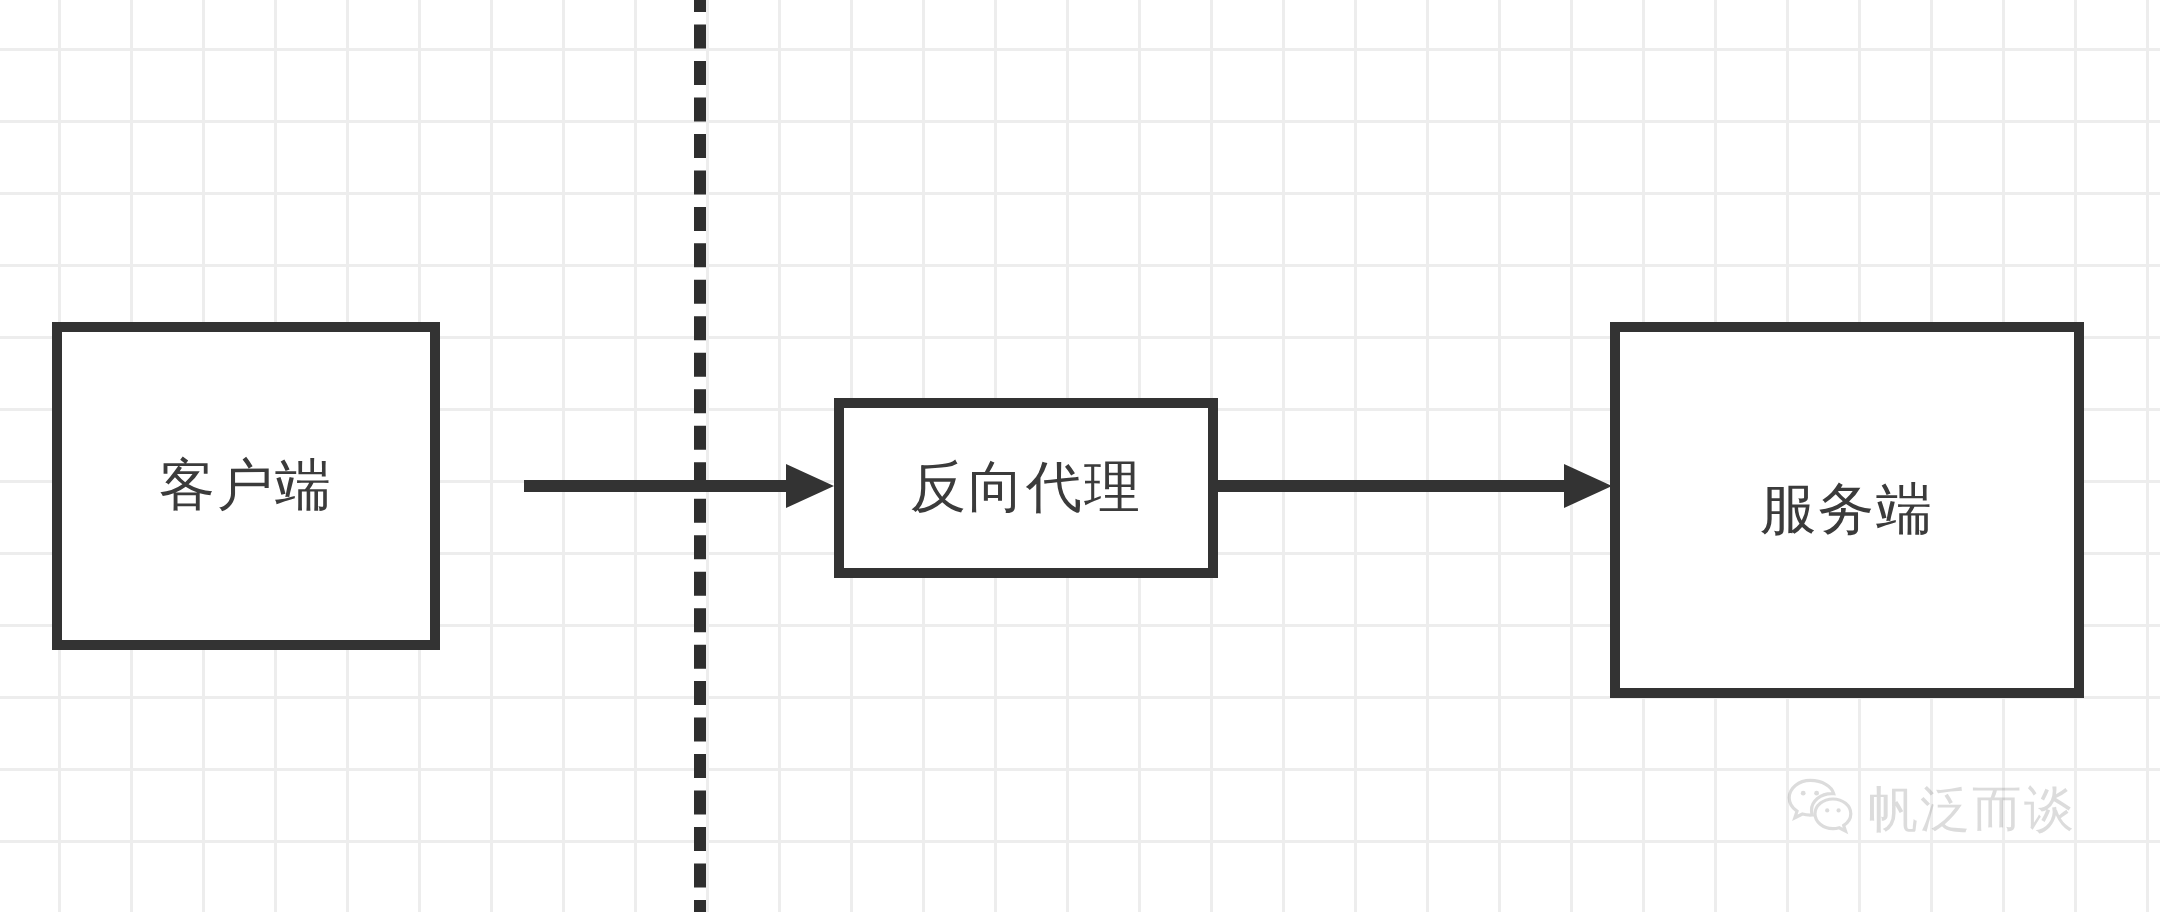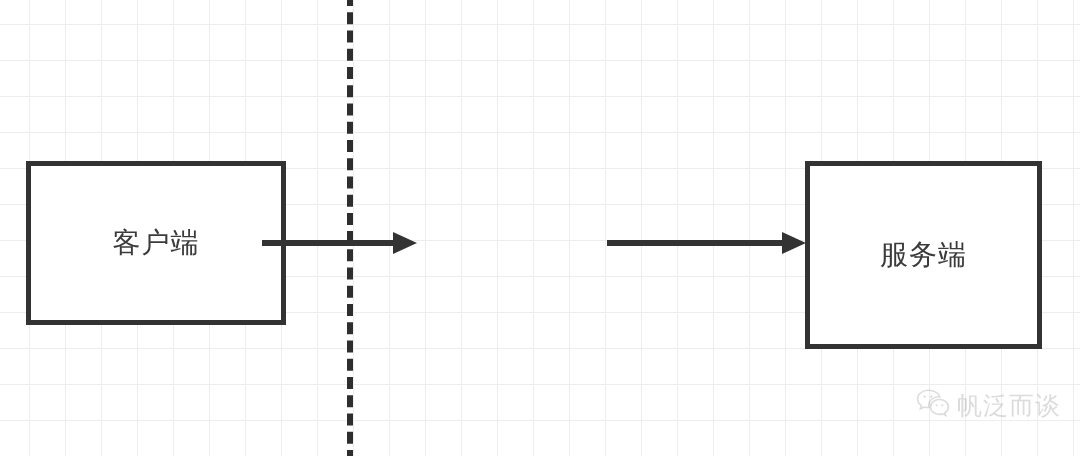--- a/index.html
+++ b/index.html
@@ -35,21 +35,21 @@
     color: #3b3b3b;
     letter-spacing: 1px;
     white-space: nowrap;
   }
   .node-label {
     font-size: 28px;
     line-height: 1;
     color: #3b3b3b;
   }
 
-  #node-client  { left: 26px;  top: 161px; width: 260px; height: 164px; }
+  #node-client  { left: 26px;  top: 161px; width: 194px; height: 164px; }
   #node-proxy   { left: 417px; top: 199px; width: 192px; height: 90px;  }
   #node-server  { left: 805px; top: 161px; width: 237px; height: 188px; }
 
   
   #boundary {
     position: absolute;
     left: 347px;
     top: -6px;
     width: 0;
     height: 468px;
@@ -63,21 +63,21 @@
     top: 231px;
   }
   .arrow svg { display: block; overflow: visible; }
 
   #arrow-client-proxy  { left: 262px; width: 155px; }
   #arrow-proxy-server  { left: 607px; width: 199px; }
 
   
   #watermark {
     position: absolute;
-    left: 916px;
+    left: 893px;
     top: 388px;
     display: flex;
     align-items: center;
     gap: 7px;
     opacity: 0.30;
     pointer-events: none;
   }
   #watermark .wm-text {
     font-size: 25px;
     color: #8d8d8d;
@@ -98,20 +98,23 @@
     <span class="node-label">客户端</span>
   </div>
 
   <div class="arrow" id="arrow-client-proxy">
     <svg width="155" height="24" viewBox="0 0 155 24" aria-hidden="true">
       <line x1="0" y1="12" x2="133" y2="12" stroke="#333333" stroke-width="6"></line>
       <polygon points="131,1 155,12 131,23" fill="#333333"></polygon>
     </svg>
   </div>
 
+  <div class="node" id="node-proxy">
+    <span class="node-label">反向代理</span>
+  </div>
 
   <div class="arrow" id="arrow-proxy-server">
     <svg width="199" height="24" viewBox="0 0 199 24" aria-hidden="true">
       <line x1="0" y1="12" x2="177" y2="12" stroke="#333333" stroke-width="6"></line>
       <polygon points="175,1 199,12 175,23" fill="#333333"></polygon>
     </svg>
   </div>
 
   <div class="node" id="node-server">
     <span class="node-label">服务端</span>

